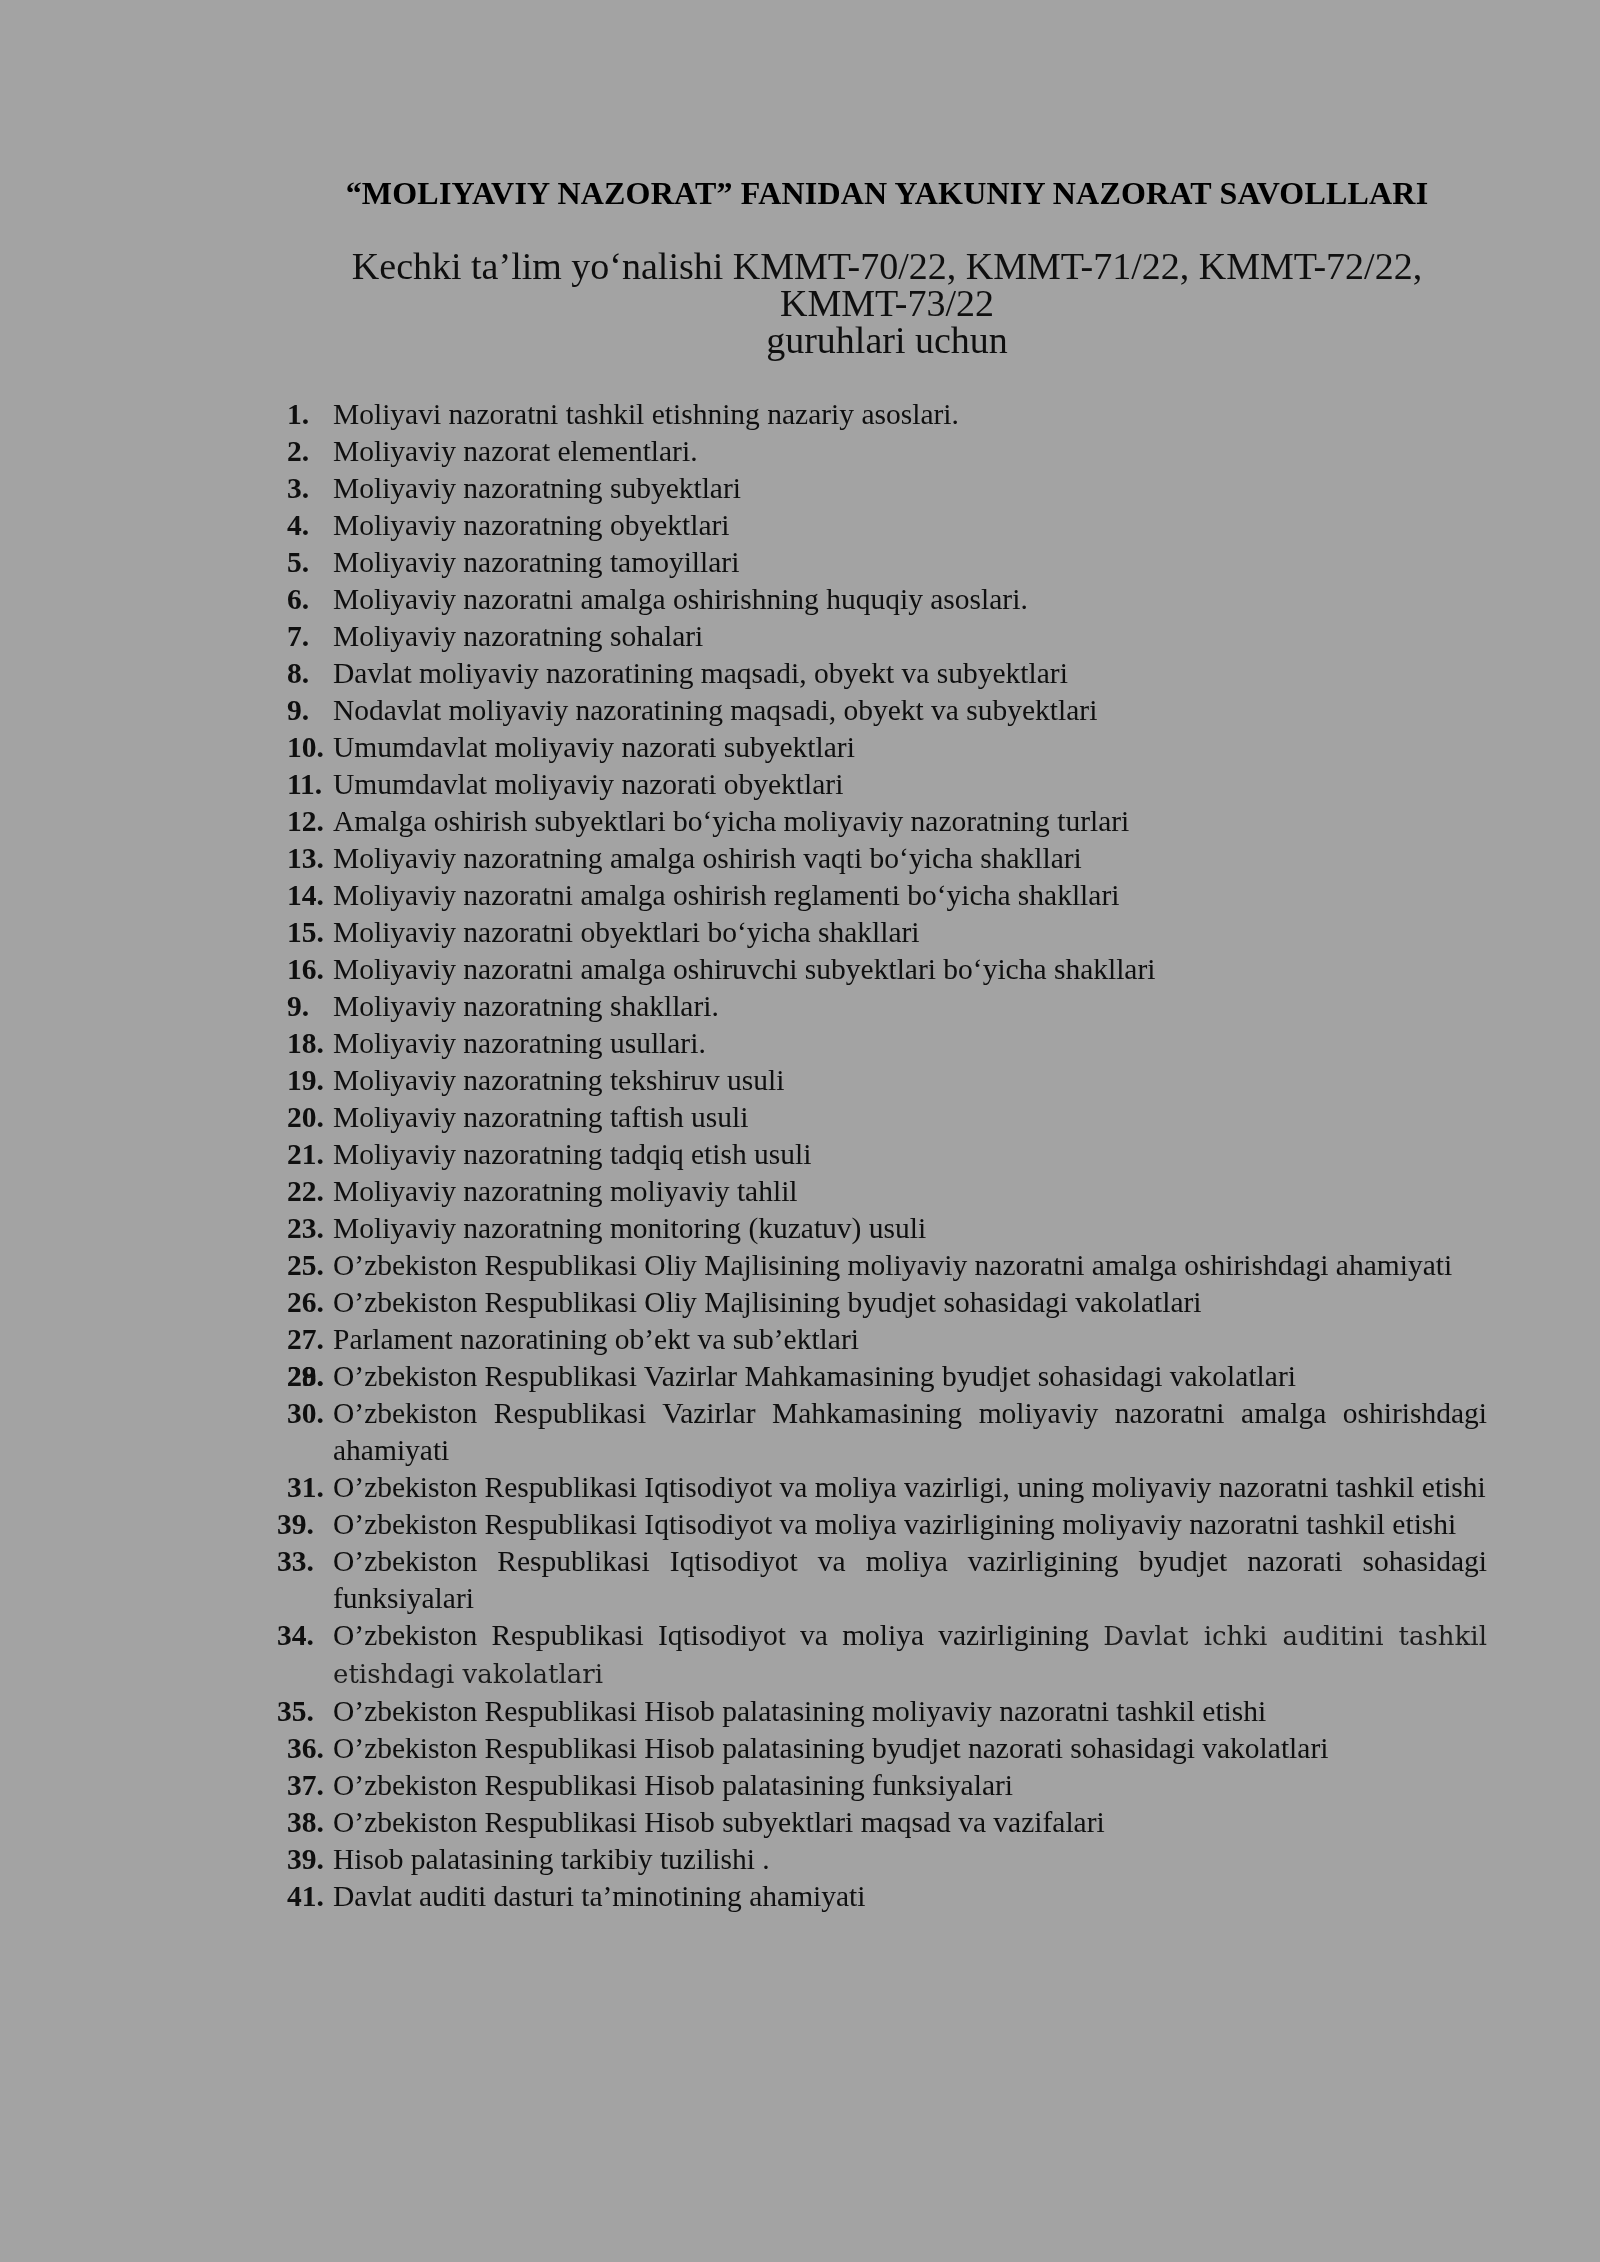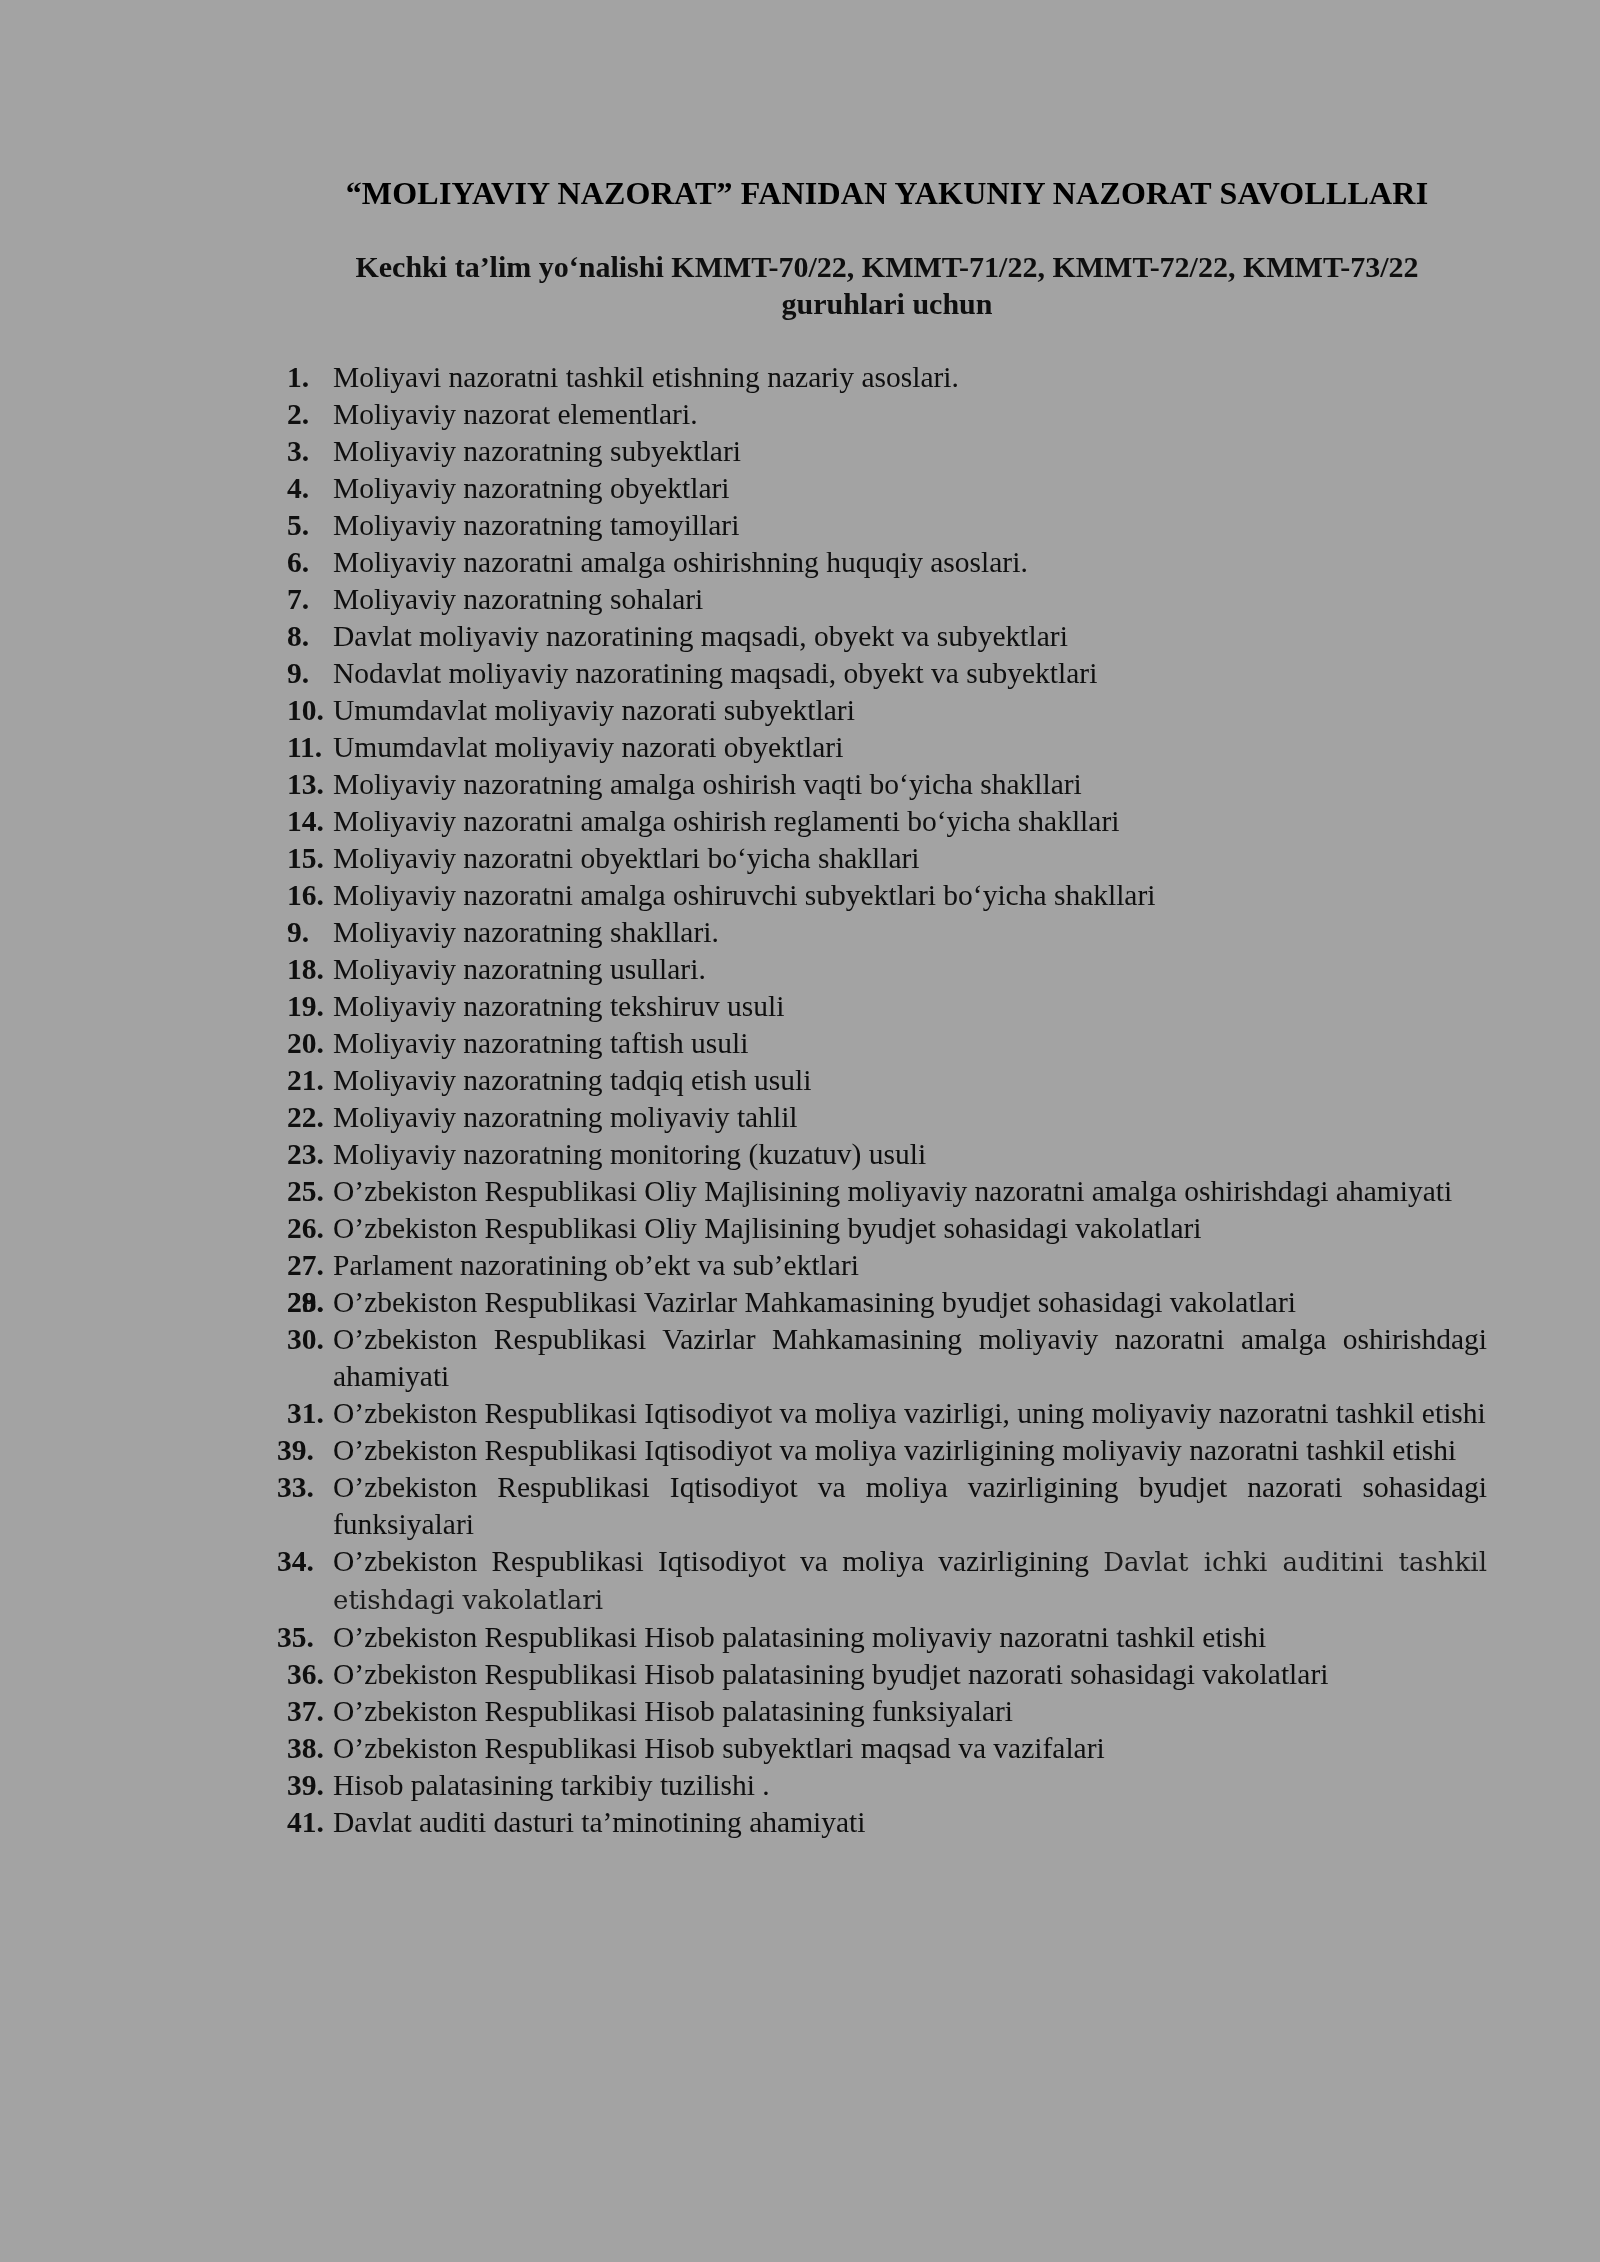--- a/index.html
+++ b/index.html
@@ -20,24 +20,24 @@
   }
   .doc-title {
     font-size: 32px;
     line-height: 38px;
     font-weight: 700;
     margin: 0 0 36px 0;
     color: #000000;
     letter-spacing: 0.2px;
   }
   .doc-subtitle {
-    font-size: 30px;
+    font-size: 38px;
     line-height: 37px;
     margin: 0 0 37px 0;
-    font-weight: 700;
+    font-weight: 400;
   }
   .question-list {
     margin: 0 113px 0 333px; 
     width: 1154px;
     padding: 0;
   }
   .item {
     position: relative;
     font-size: 29.5px;
     line-height: 37px;
@@ -74,20 +74,21 @@
       <div class="item"><span class="num">2.</span><span class="txt">Moliyaviy nazorat elementlari.</span></div>
       <div class="item"><span class="num">3.</span><span class="txt">Moliyaviy nazoratning subyektlari</span></div>
       <div class="item"><span class="num">4.</span><span class="txt">Moliyaviy nazoratning obyektlari</span></div>
       <div class="item"><span class="num">5.</span><span class="txt">Moliyaviy nazoratning tamoyillari</span></div>
       <div class="item"><span class="num">6.</span><span class="txt">Moliyaviy nazoratni amalga oshirishning huquqiy asoslari.</span></div>
       <div class="item"><span class="num">7.</span><span class="txt">Moliyaviy nazoratning sohalari</span></div>
       <div class="item"><span class="num">8.</span><span class="txt">Davlat moliyaviy nazoratining maqsadi, obyekt va subyektlari</span></div>
       <div class="item"><span class="num">9.</span><span class="txt">Nodavlat moliyaviy nazoratining maqsadi, obyekt va subyektlari</span></div>
       <div class="item"><span class="num">10.</span><span class="txt">Umumdavlat moliyaviy nazorati  subyektlari</span></div>
       <div class="item"><span class="num">11.</span><span class="txt">Umumdavlat moliyaviy nazorati obyektlari</span></div>
+      <div class="item"><span class="num">12.</span><span class="txt">Amalga oshirish subyektlari boʻyicha moliyaviy nazoratning turlari</span></div>
       <div class="item"><span class="num">13.</span><span class="txt">Moliyaviy nazoratning amalga oshirish vaqti  boʻyicha shakllari</span></div>
       <div class="item"><span class="num">14.</span><span class="txt">Moliyaviy nazoratni amalga oshirish reglamenti boʻyicha shakllari</span></div>
       <div class="item"><span class="num">15.</span><span class="txt">Moliyaviy nazoratni obyektlari boʻyicha shakllari</span></div>
       <div class="item"><span class="num">16.</span><span class="txt">Moliyaviy nazoratni amalga oshiruvchi subyektlari boʻyicha shakllari</span></div>
       <div class="item"><span class="num">9.</span><span class="txt">Moliyaviy nazoratning shakllari.</span></div>
       <div class="item"><span class="num">18.</span><span class="txt">Moliyaviy nazoratning usullari.</span></div>
       <div class="item"><span class="num">19.</span><span class="txt">Moliyaviy nazoratning tekshiruv usuli</span></div>
       <div class="item"><span class="num">20.</span><span class="txt">Moliyaviy nazoratning taftish usuli</span></div>
       <div class="item"><span class="num">21.</span><span class="txt">Moliyaviy nazoratning tadqiq etish usuli</span></div>
       <div class="item"><span class="num">22.</span><span class="txt">Moliyaviy nazoratning moliyaviy tahlil</span></div>

